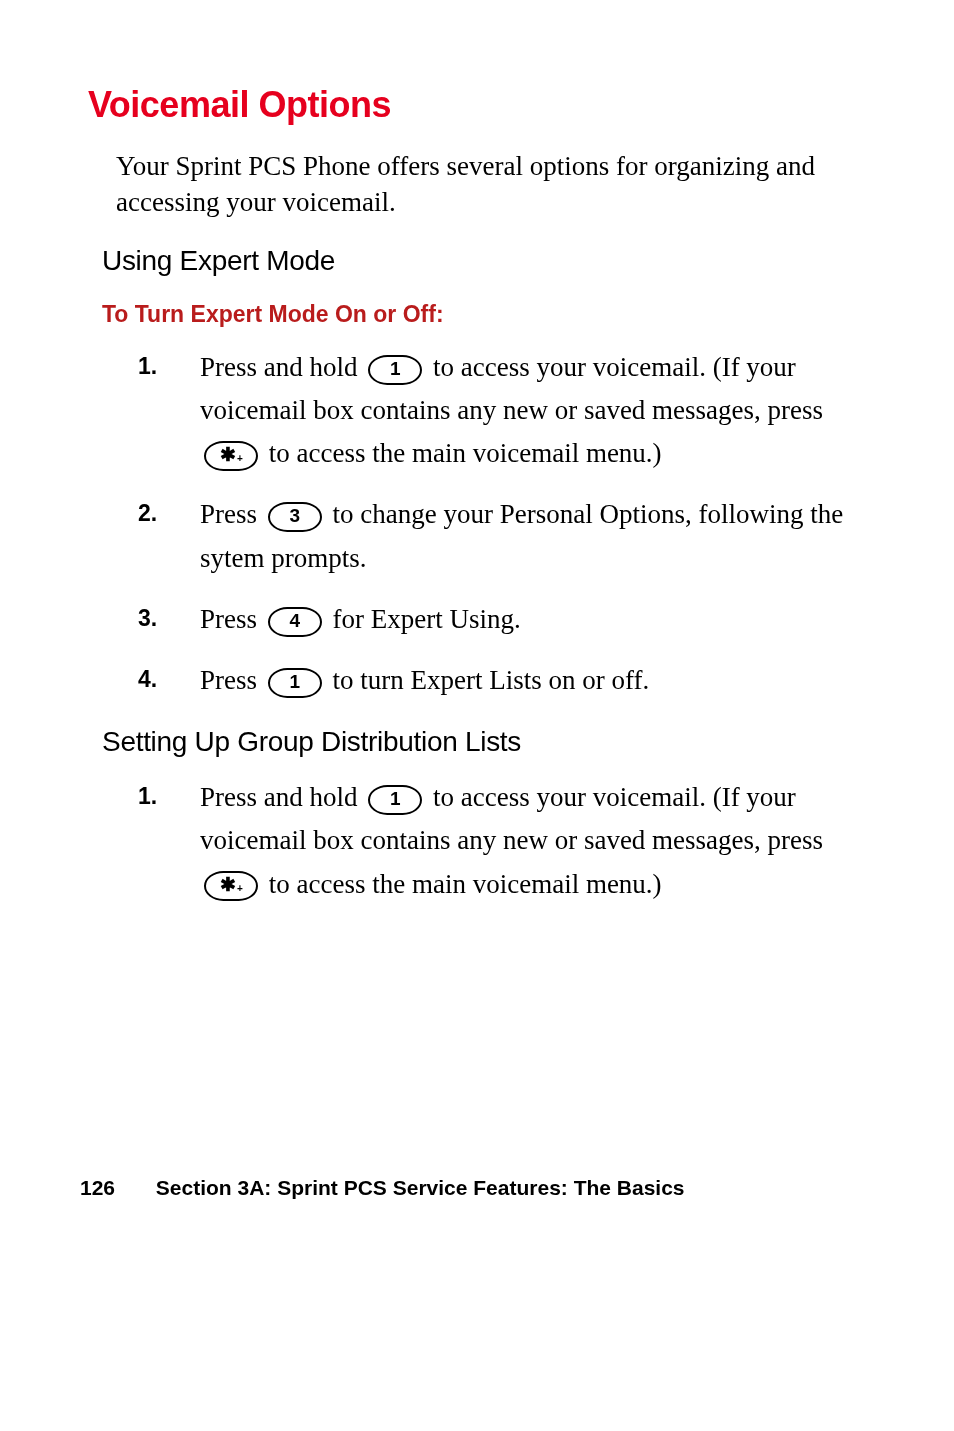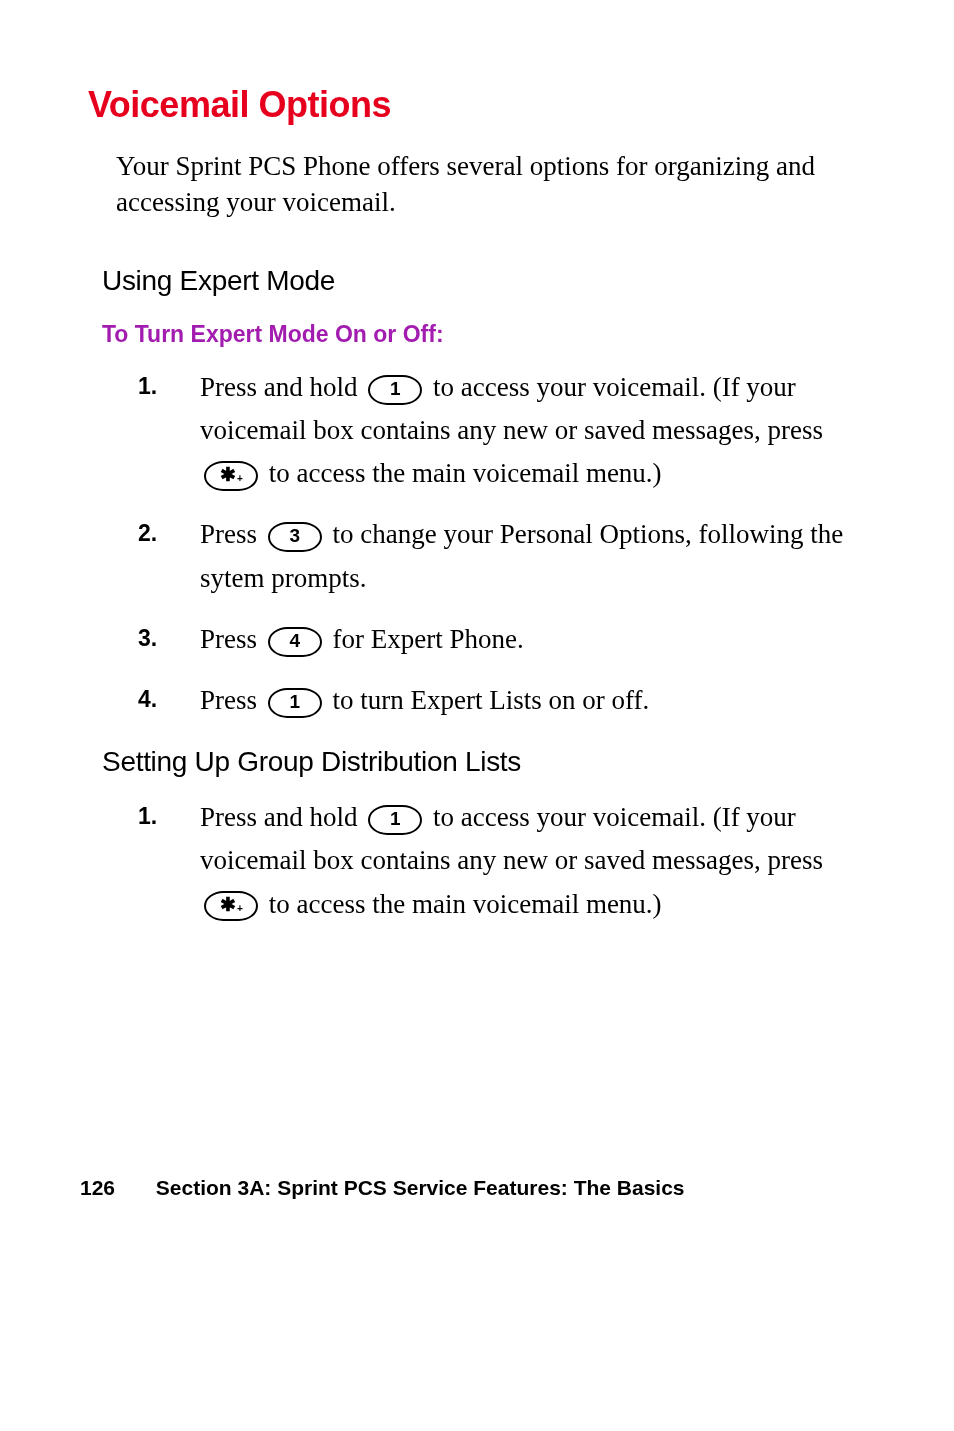--- a/index.html
+++ b/index.html
@@ -27,36 +27,36 @@
     }
     .intro, .body-text {
       font-family: "Times New Roman", Times, serif;
       font-size: 27px;
       line-height: 1.35;
       margin: 0 0 24px 0;
       padding-left: 28px;
       color: #000;
     }
     .intro {
-      margin-bottom: 44px;
+      margin-bottom: 24px;
     }
     .sub-heading {
       font-family: "Helvetica Neue", Helvetica, Arial, sans-serif;
       font-weight: 400;
       font-size: 28px;
       color: #000;
       margin: 0 0 18px 0;
       padding-left: 14px;
       letter-spacing: -0.3px;
     }
     .instruction-heading {
       font-family: "Helvetica Neue", Helvetica, Arial, sans-serif;
       font-weight: 800;
       font-size: 23px;
-      color: #a21caf;
+      color: #b91c1c;
       margin: 24px 0 18px 0;
       padding-left: 14px;
     }
     ol.steps {
       list-style: none;
       padding: 0;
       margin: 0 0 24px 0;
     }
     ol.steps > li {
       font-family: "Times New Roman", Times, serif;
@@ -140,21 +140,21 @@
     <li>
       <span class="step-number">2.</span>
       <span>Press </span>
       <span class="key-icon">3</span>
       <span> to change your Personal Options, following the sytem prompts.</span>
     </li>
     <li>
       <span class="step-number">3.</span>
       <span>Press </span>
       <span class="key-icon">4</span>
-      <span> for Expert Phone.</span>
+      <span> for Expert Using.</span>
     </li>
     <li>
       <span class="step-number">4.</span>
       <span>Press </span>
       <span class="key-icon">1</span>
       <span> to turn Expert Lists on or off.</span>
     </li>
   </ol>
 
   <h2 class="sub-heading">Setting Up Group Distribution Lists</h2>

